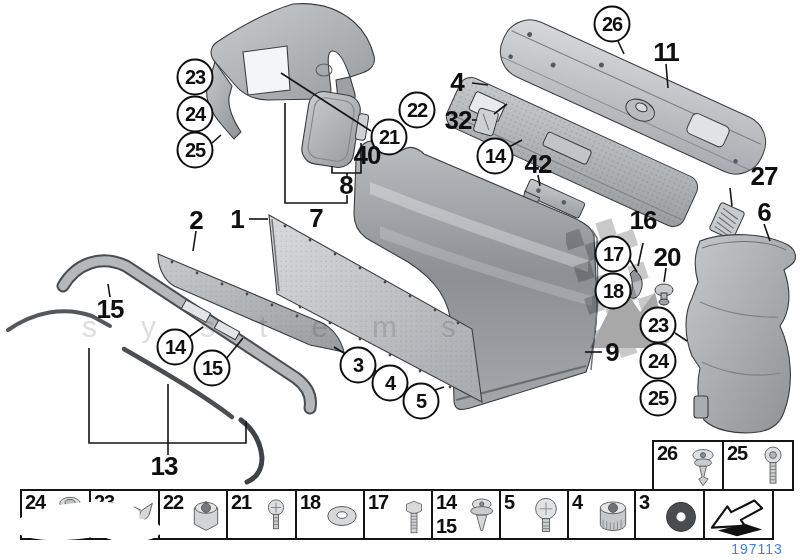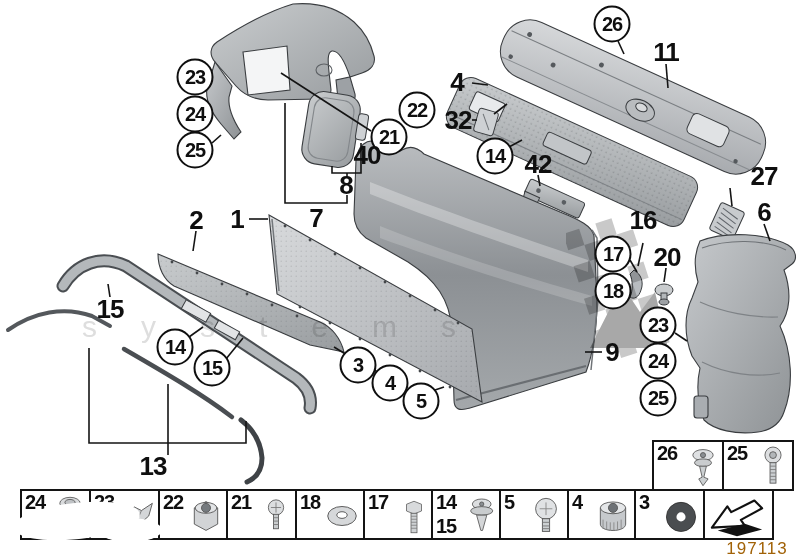--- a/index.html
+++ b/index.html
@@ -26,21 +26,21 @@
   .cell{position:relative;box-sizing:border-box;border:2px solid #141414;background:#fff;
         margin-left:-2px;}
   .cell:first-child{margin-left:0;}
   .cell .num{position:absolute;top:1px;left:3px;font-size:20px;font-weight:bold;
              color:#0f0f0f;letter-spacing:-1px;line-height:1;}
   .cell .num2{position:absolute;bottom:2px;left:3px;font-size:20px;font-weight:bold;
               color:#0f0f0f;letter-spacing:-1px;line-height:1;}
   .cell svg{position:absolute;right:2px;top:3px;}
   .cell.arrow-cell svg{right:6px;top:3px;}
   .blob{position:absolute;z-index:5;background:#fff;pointer-events:none;}
-  .drawing-number{position:absolute;z-index:4;font-size:17px;color:#a16207;
+  .drawing-number{position:absolute;z-index:4;font-size:14px;color:#3b82f6;
                   transform:translate(-50%,-50%);letter-spacing:1px;}
 </style>
 </head>
 <body>
 
 <div class="stage">
 
   <svg class="art" width="800" height="560" viewBox="0 0 800 560">
     <defs>
       <linearGradient id="gA" x1="0" y1="0" x2="1" y2="1">
@@ -292,21 +292,21 @@
 
   <div class="lb" style="left:237px;top:219px">1</div>
   <div class="lb" style="left:196px;top:220px">2</div>
   <div class="lb" style="left:764px;top:212px">6</div>
   <div class="lb" style="left:316px;top:218px">7</div>
   <div class="lb" style="left:346px;top:185px">8</div>
   <div class="lb" style="left:612px;top:352px">9</div>
   <div class="lb" style="left:457px;top:82px">4</div>
   <div class="lb" style="left:666px;top:52px">11</div>
   <div class="lb" style="left:110px;top:309px">15</div>
-  <div class="lb" style="left:153px;top:466px">13</div>
+  <div class="lb" style="left:164px;top:466px">13</div>
   <div class="lb" style="left:643px;top:220px">16</div>
   <div class="lb" style="left:667px;top:257px">20</div>
   <div class="lb" style="left:367px;top:155px">40</div>
   <div class="lb" style="left:764px;top:176px">27</div>
   <div class="lb" style="left:538px;top:164px">42</div>
   <div class="lb" style="left:458px;top:120px">32</div>
 
   <div class="legend-row" style="left:652px;top:440px">
     <div class="cell" style="width:72px;height:51px">
       <span class="num">26</span>

